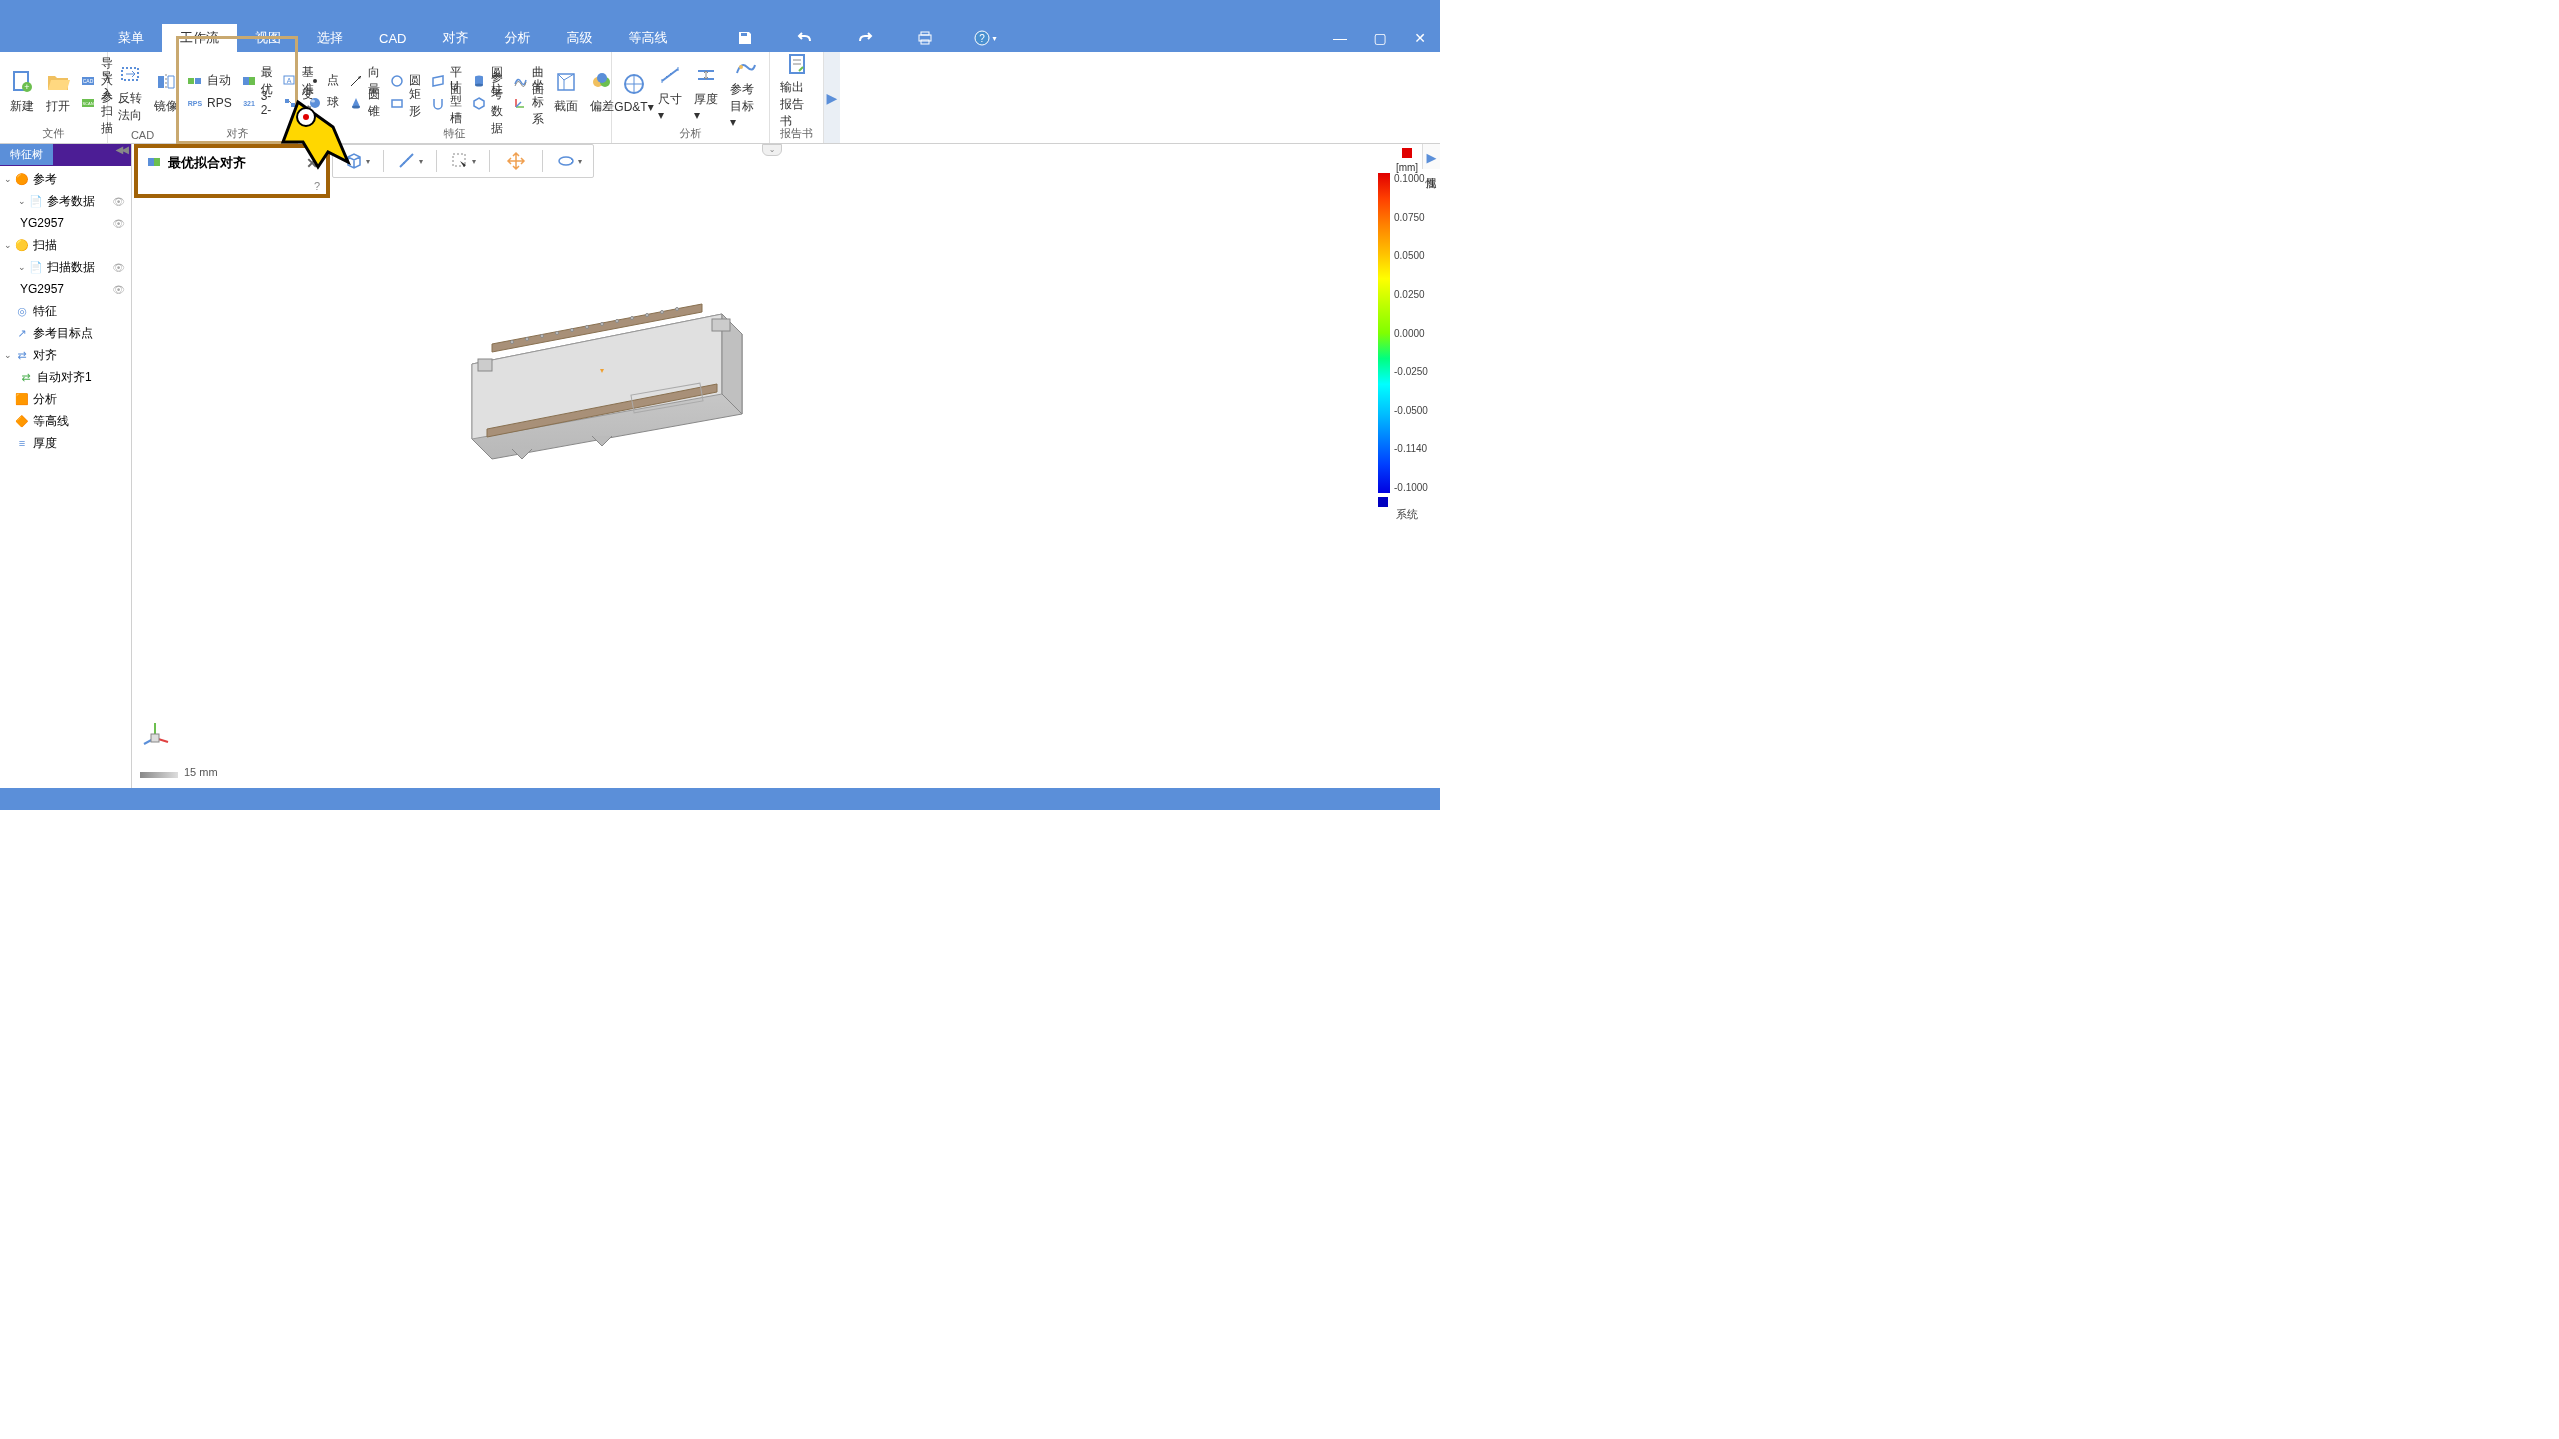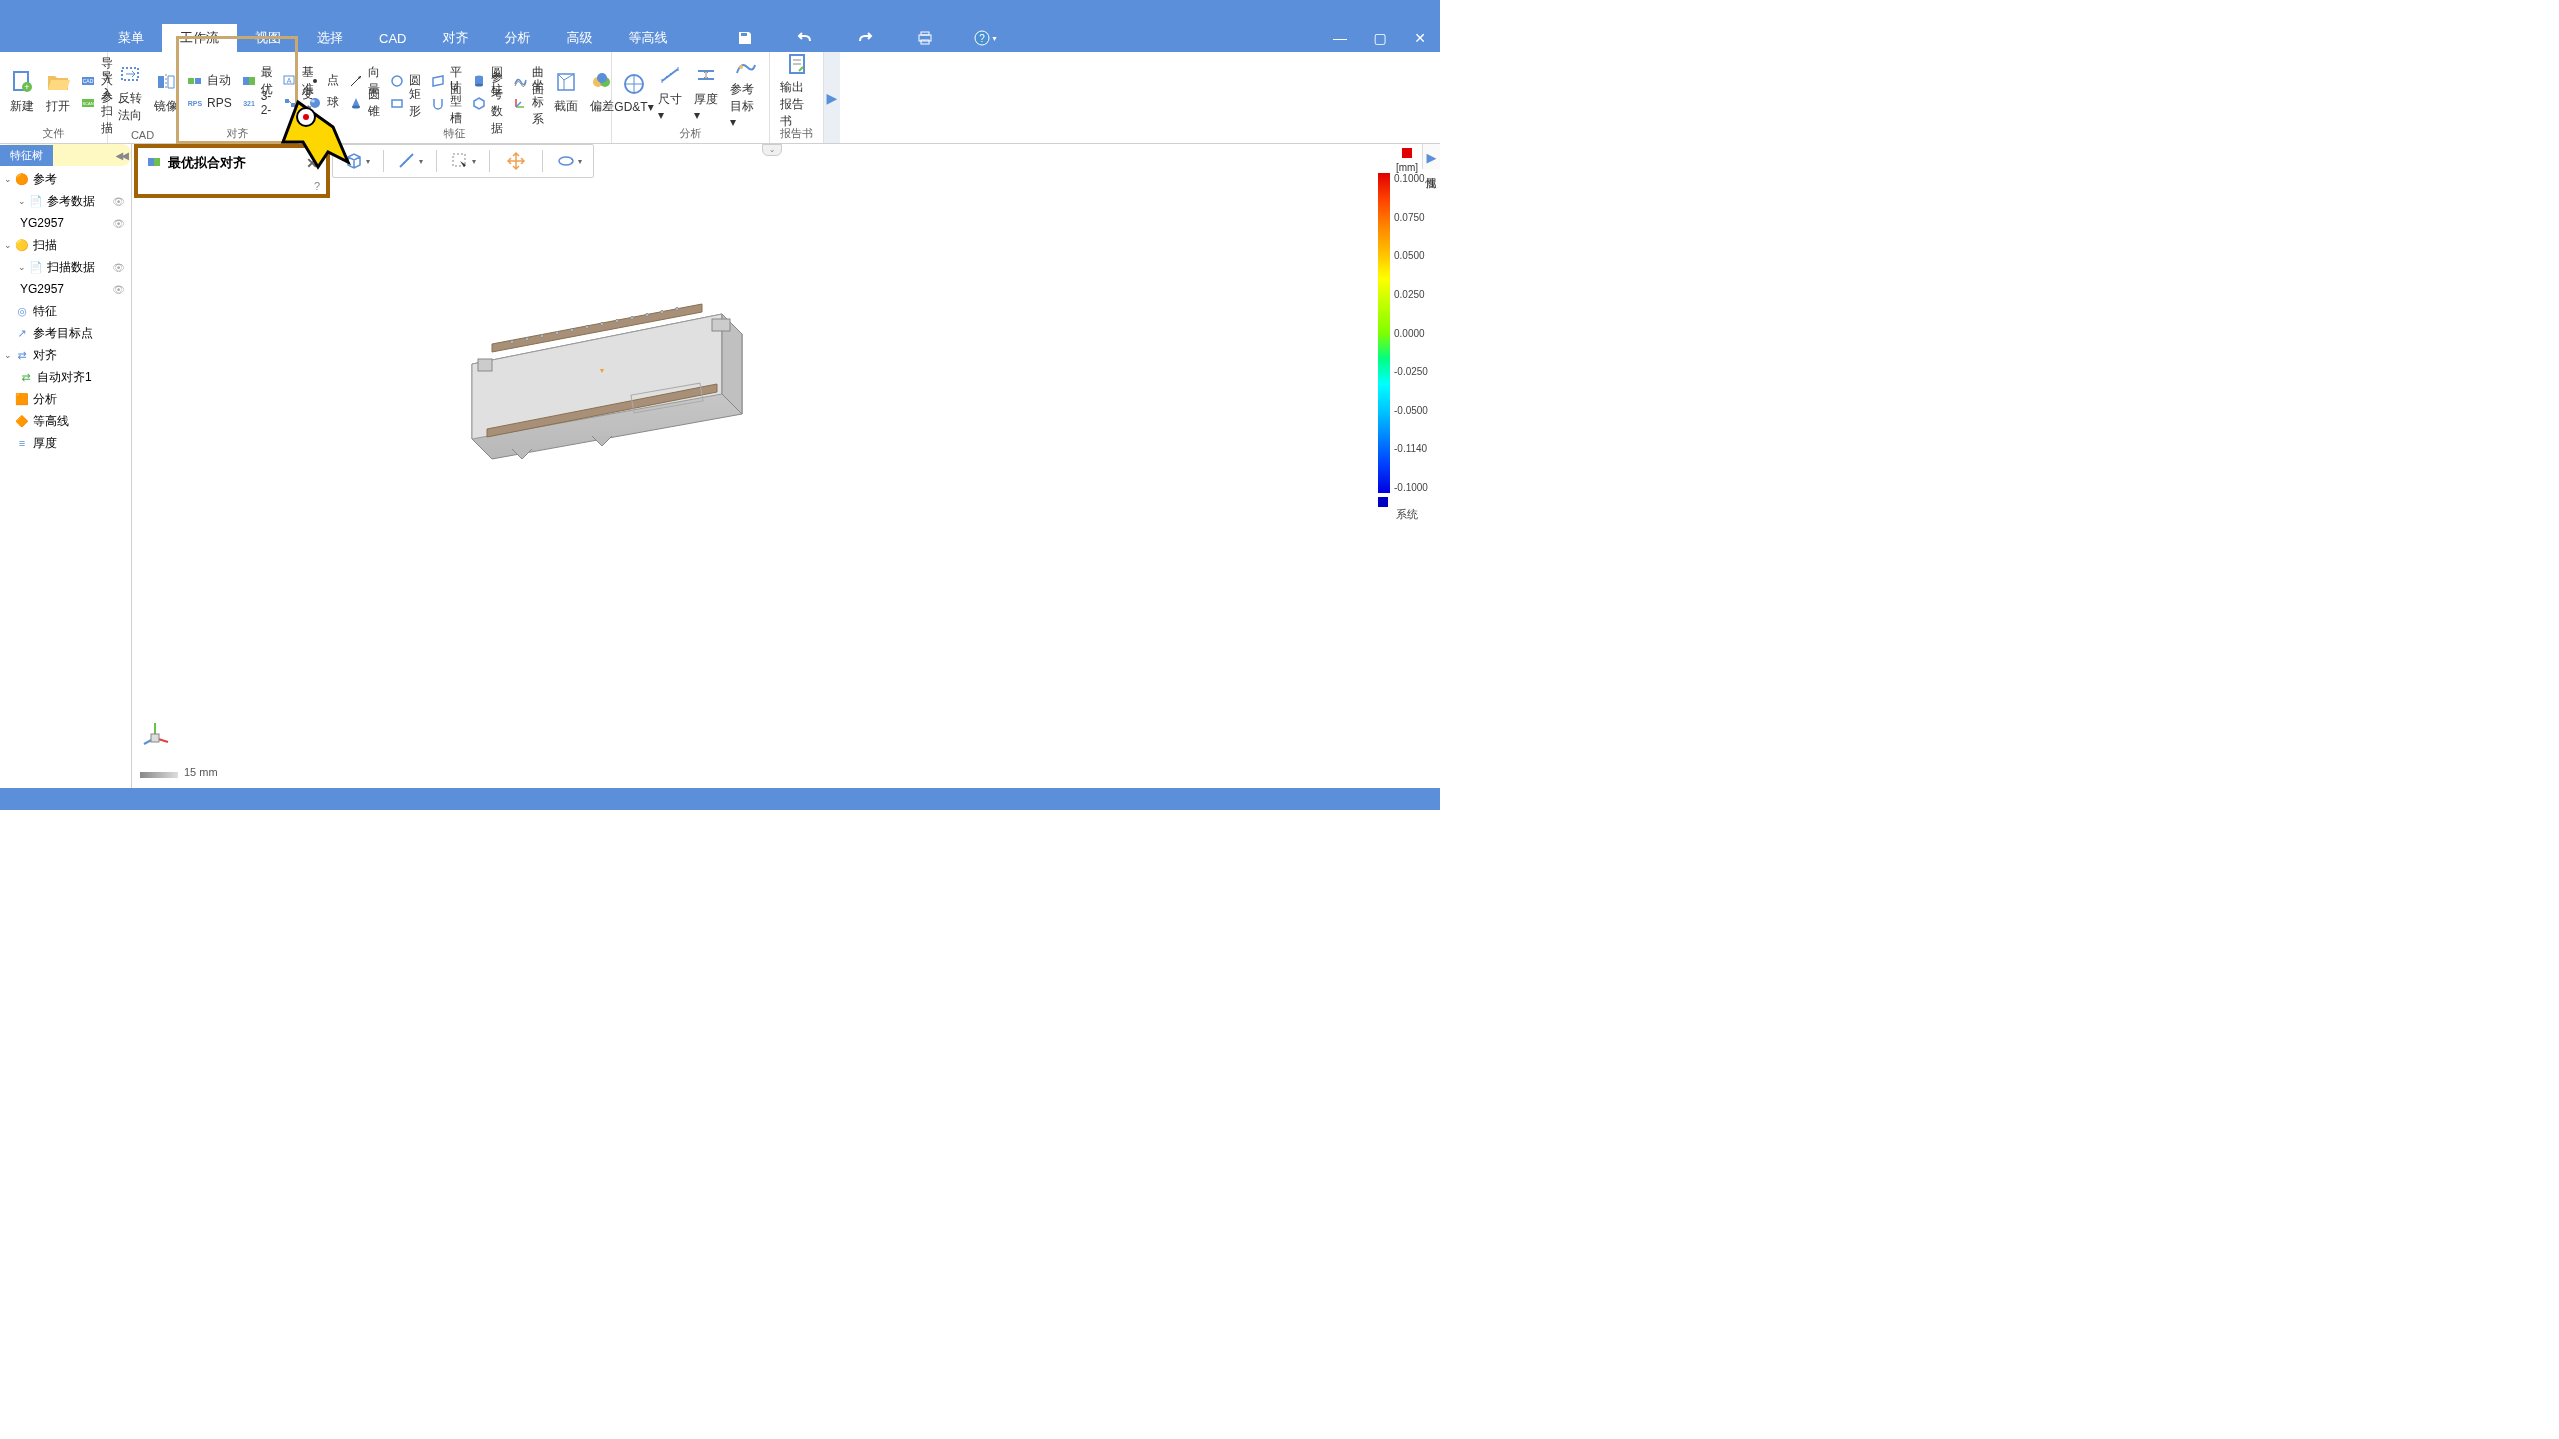--- a/index.html
+++ b/index.html
@@ -27,21 +27,21 @@
 .ribbon-btn-small .icon { width: 18px; height: 16px; display: flex; align-items: center; justify-content: center; flex-shrink: 0; }
 .ribbon-col { display: flex; flex-direction: column; justify-content: center; gap: 2px; }
 .ribbon-highlight { position: absolute; border: 3px solid #C9A970; pointer-events: none; }
 .ribbon-nav { width: 16px; background: #eaeff5; display: flex; align-items: center; justify-content: center; color: #5B8FD9; font-size: 14px; cursor: pointer; }
 
 
 .main { position: absolute; top: 144px; bottom: 22px; left: 0; right: 0; display: flex; }
 
 
 .left-panel { width: 132px; border-right: 1px solid #d0d0d0; background: #fff; display: flex; flex-direction: column; }
-.left-panel .tab-header { height: 22px; background: #fef9c3; display: flex; align-items: center; border-radius: 9px; }
+.left-panel .tab-header { height: 22px; background: #4c1d95; display: flex; align-items: flex-start; }
 .left-panel .tab { background: #5B8FD9; color: #fff; font-size: 11px; padding: 3px 10px; }
 .left-panel .tab-arrows { margin-left: auto; font-size: 10px; color: #888; padding-right: 4px; letter-spacing: -2px; }
 .tree { flex: 1; font-size: 12px; padding-top: 2px; }
 .tree-row { display: flex; align-items: center; height: 22px; padding-left: 4px; cursor: pointer; position: relative; }
 .tree-row .vis { position: absolute; right: 6px; color: #aaa; font-size: 10px; }
 .tree-indent-1 { padding-left: 18px; }
 .tree-indent-2 { padding-left: 20px; }
 .tree-chevron { width: 10px; font-size: 9px; color: #666; }
 .tree-icon { width: 16px; height: 16px; margin-right: 3px; display: flex; align-items: center; justify-content: center; font-size: 11px; }
 

